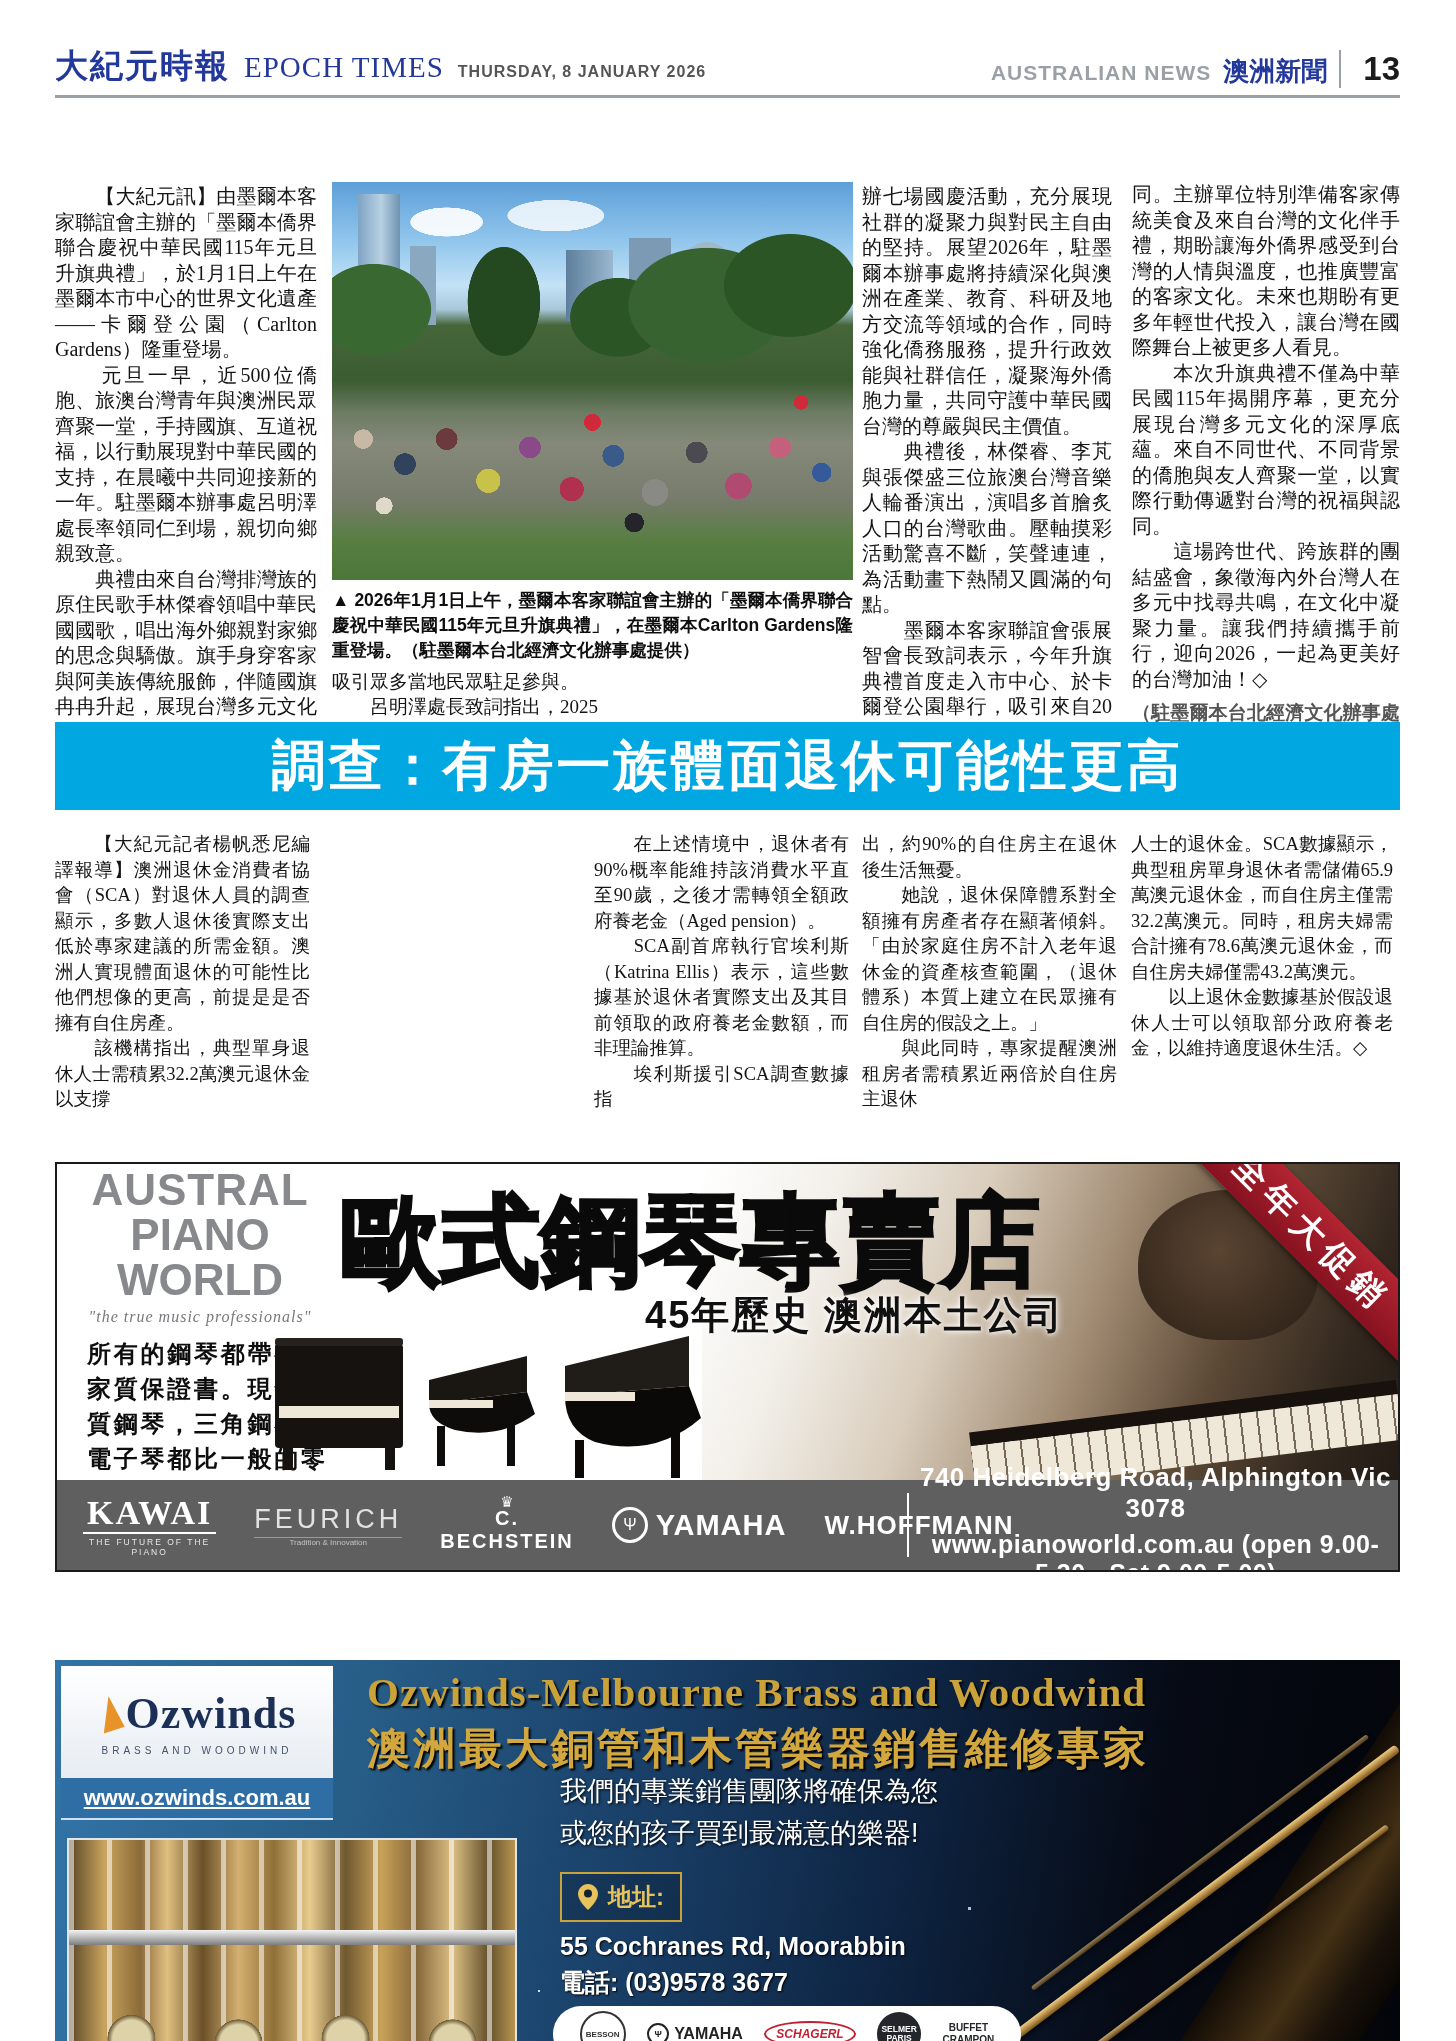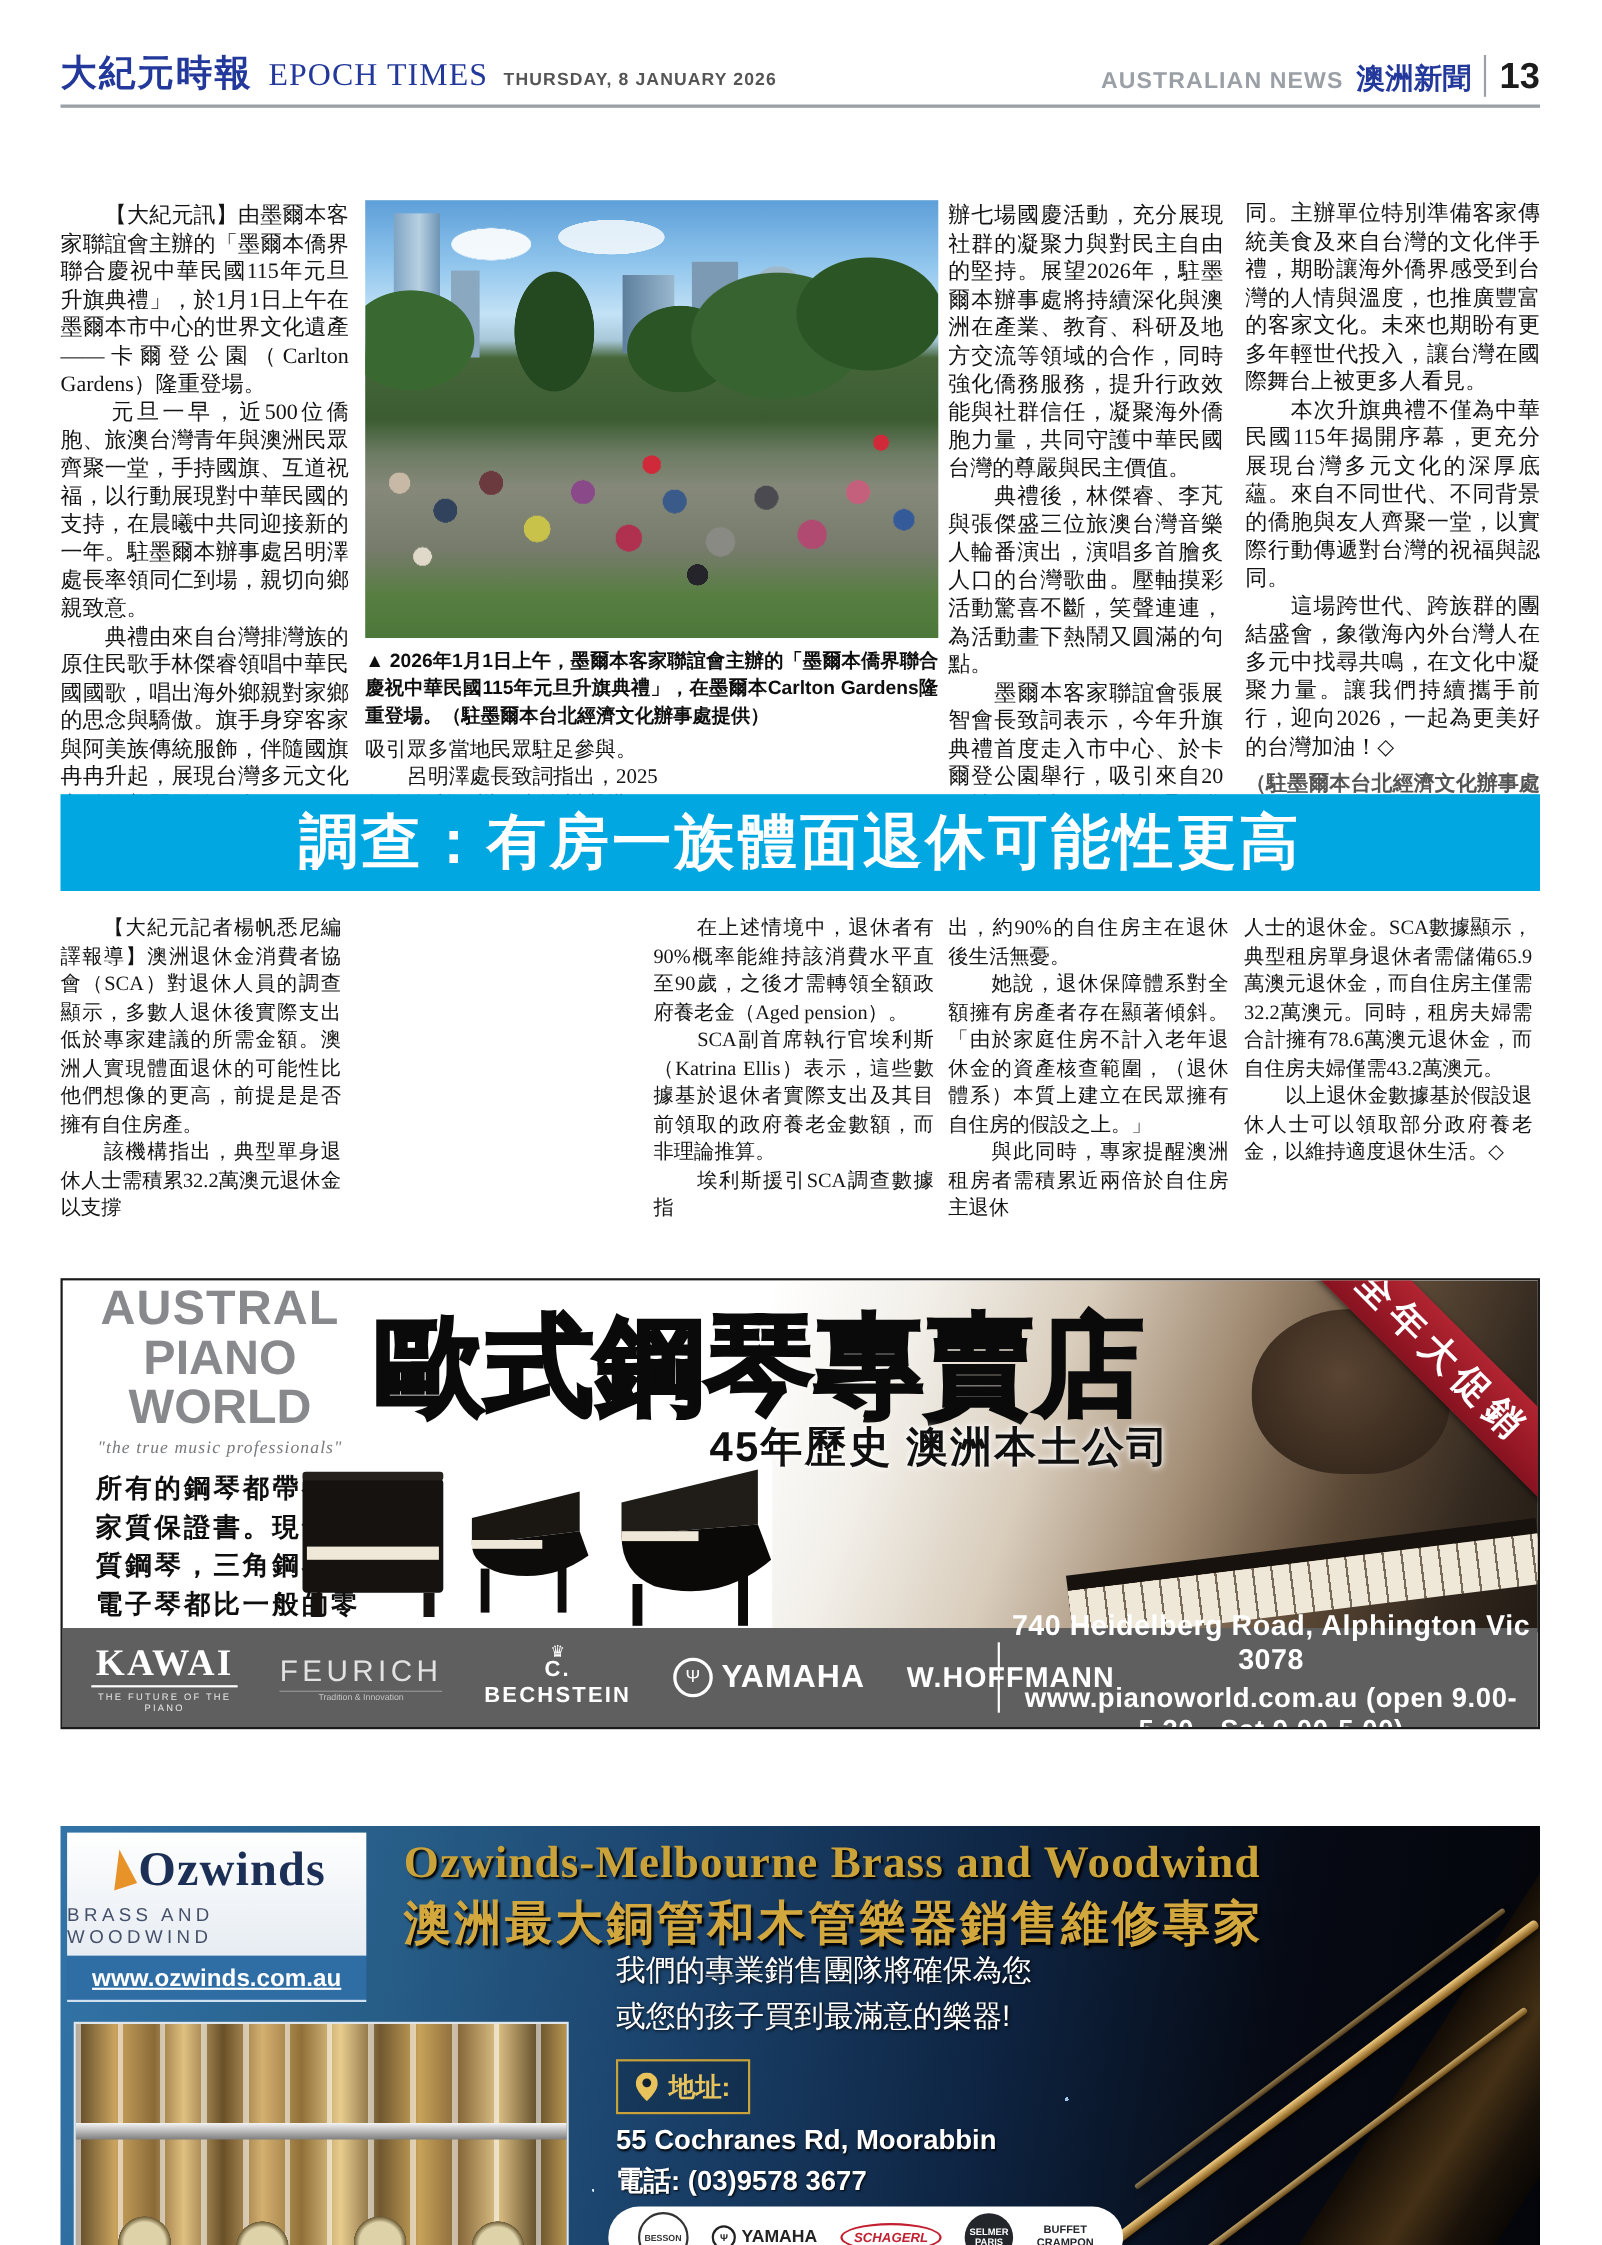--- a/index.html
+++ b/index.html
@@ -11,21 +11,21 @@
   .hdr{left:55px;top:44px;width:1345px;height:54px;display:flex;align-items:flex-end;
        justify-content:space-between;border-bottom:3px solid #9aa0a6;padding-bottom:6px;box-sizing:border-box;}
   .hdr-left{display:flex;align-items:baseline;gap:14px;}
   .mast-cn{font-size:33px;font-weight:bold;color:#23389b;letter-spacing:2px;}
   .mast-en{font-size:29px;color:#23389b;letter-spacing:1px;font-family:"Liberation Serif",serif;}
   .hdr-date{font-size:16px;color:#555;font-family:"Liberation Sans",sans-serif;font-weight:bold;letter-spacing:1px;}
   .hdr-right{display:flex;align-items:baseline;gap:12px;}
   .sec-en{font-size:21px;color:#9aa0a6;font-family:"Liberation Sans",sans-serif;font-weight:bold;letter-spacing:1px;}
   .sec-cn{font-size:26px;color:#23389b;font-weight:bold;}
   .pageno{font-size:33px;font-weight:bold;color:#1c1c1c;font-family:"Liberation Sans",sans-serif;
-          border-left:2px solid #9aa0a6;padding-left:12px;}
+          border-left:2px solid #9aa0a6;padding-left:22px;}
 
   
   .headline{left:55px;top:103px;width:1345px;font-size:66px;font-weight:900;color:#0c0c0c;
             text-align:justify;text-align-last:justify;line-height:1.05;letter-spacing:0;
             -webkit-text-stroke:2px #0c0c0c;}
 
   
   .bt{font-size:20px;line-height:25.5px;text-align:justify;white-space:pre-line;color:#141414;}
   .col1{left:55px;top:184px;width:262px;}
   .col3{left:862px;top:184px;width:250px;}
@@ -158,21 +158,21 @@
   .oz-r1{width:620px;right:-60px;top:270px;transform:rotate(-37deg);}
   .oz-r2{width:520px;right:-40px;top:320px;transform:rotate(-37deg);height:6px;opacity:.8;}
   .oz-r3{width:420px;right:-10px;top:200px;transform:rotate(-37deg);height:5px;opacity:.6;}
   .oz-panel{position:absolute;left:6px;top:6px;width:272px;height:112px;
      background:linear-gradient(#ffffff,#e6ecf2);display:flex;flex-direction:column;
      align-items:center;justify-content:center;}
   .oz-logo-row{display:flex;align-items:center;gap:6px;}
   .oz-flag{width:0;height:0;border-left:16px solid transparent;border-right:6px solid transparent;
      border-bottom:34px solid #e8922a;transform:rotate(-18deg);}
   .oz-name{font-family:"Liberation Serif",serif;font-weight:bold;font-size:44px;color:#1c2f56;letter-spacing:1px;}
-  .oz-logo-sub{font-family:"Liberation Sans",sans-serif;font-size:17px;letter-spacing:4px;color:#44506a;margin-top:6px;}
+  .oz-logo-sub{font-family:"Liberation Sans",sans-serif;font-size:10px;letter-spacing:4px;color:#44506a;margin-top:6px;}
   .oz-web{position:absolute;left:6px;top:118px;width:272px;height:40px;background:#2f6da5;
      border-bottom:2px solid #cfe0ee;display:flex;align-items:center;justify-content:center;
      color:#fff;font-family:"Liberation Sans",sans-serif;font-weight:bold;font-size:22px;text-decoration:underline;}
   .oz-h1{position:absolute;left:312px;top:8px;font-family:"Liberation Serif",serif;font-weight:bold;
      font-size:41px;color:#c9a23a;text-shadow:2px 2px 2px #000;letter-spacing:1px;}
   .oz-h2{position:absolute;left:312px;top:60px;font-family:"Liberation Serif",serif;font-weight:bold;
      font-size:43px;color:#d2a83e;letter-spacing:3px;text-shadow:2px 2px 2px #000;}
   .oz-photo{position:absolute;left:12px;top:178px;width:446px;height:226px;border:2px solid #dfe6ec;
      background:linear-gradient(90deg,#5a4526 0%,#caa45e 8%,#8a6a38 16%,#e0c080 22%,#6a5028 30%,
        #d4b070 38%,#907038 46%,#e8cc8e 54%,#705830 62%,#c8a258 70%,#86683a 78%,#dcc084 86%,#64502c 94%,#b89450 100%);}

